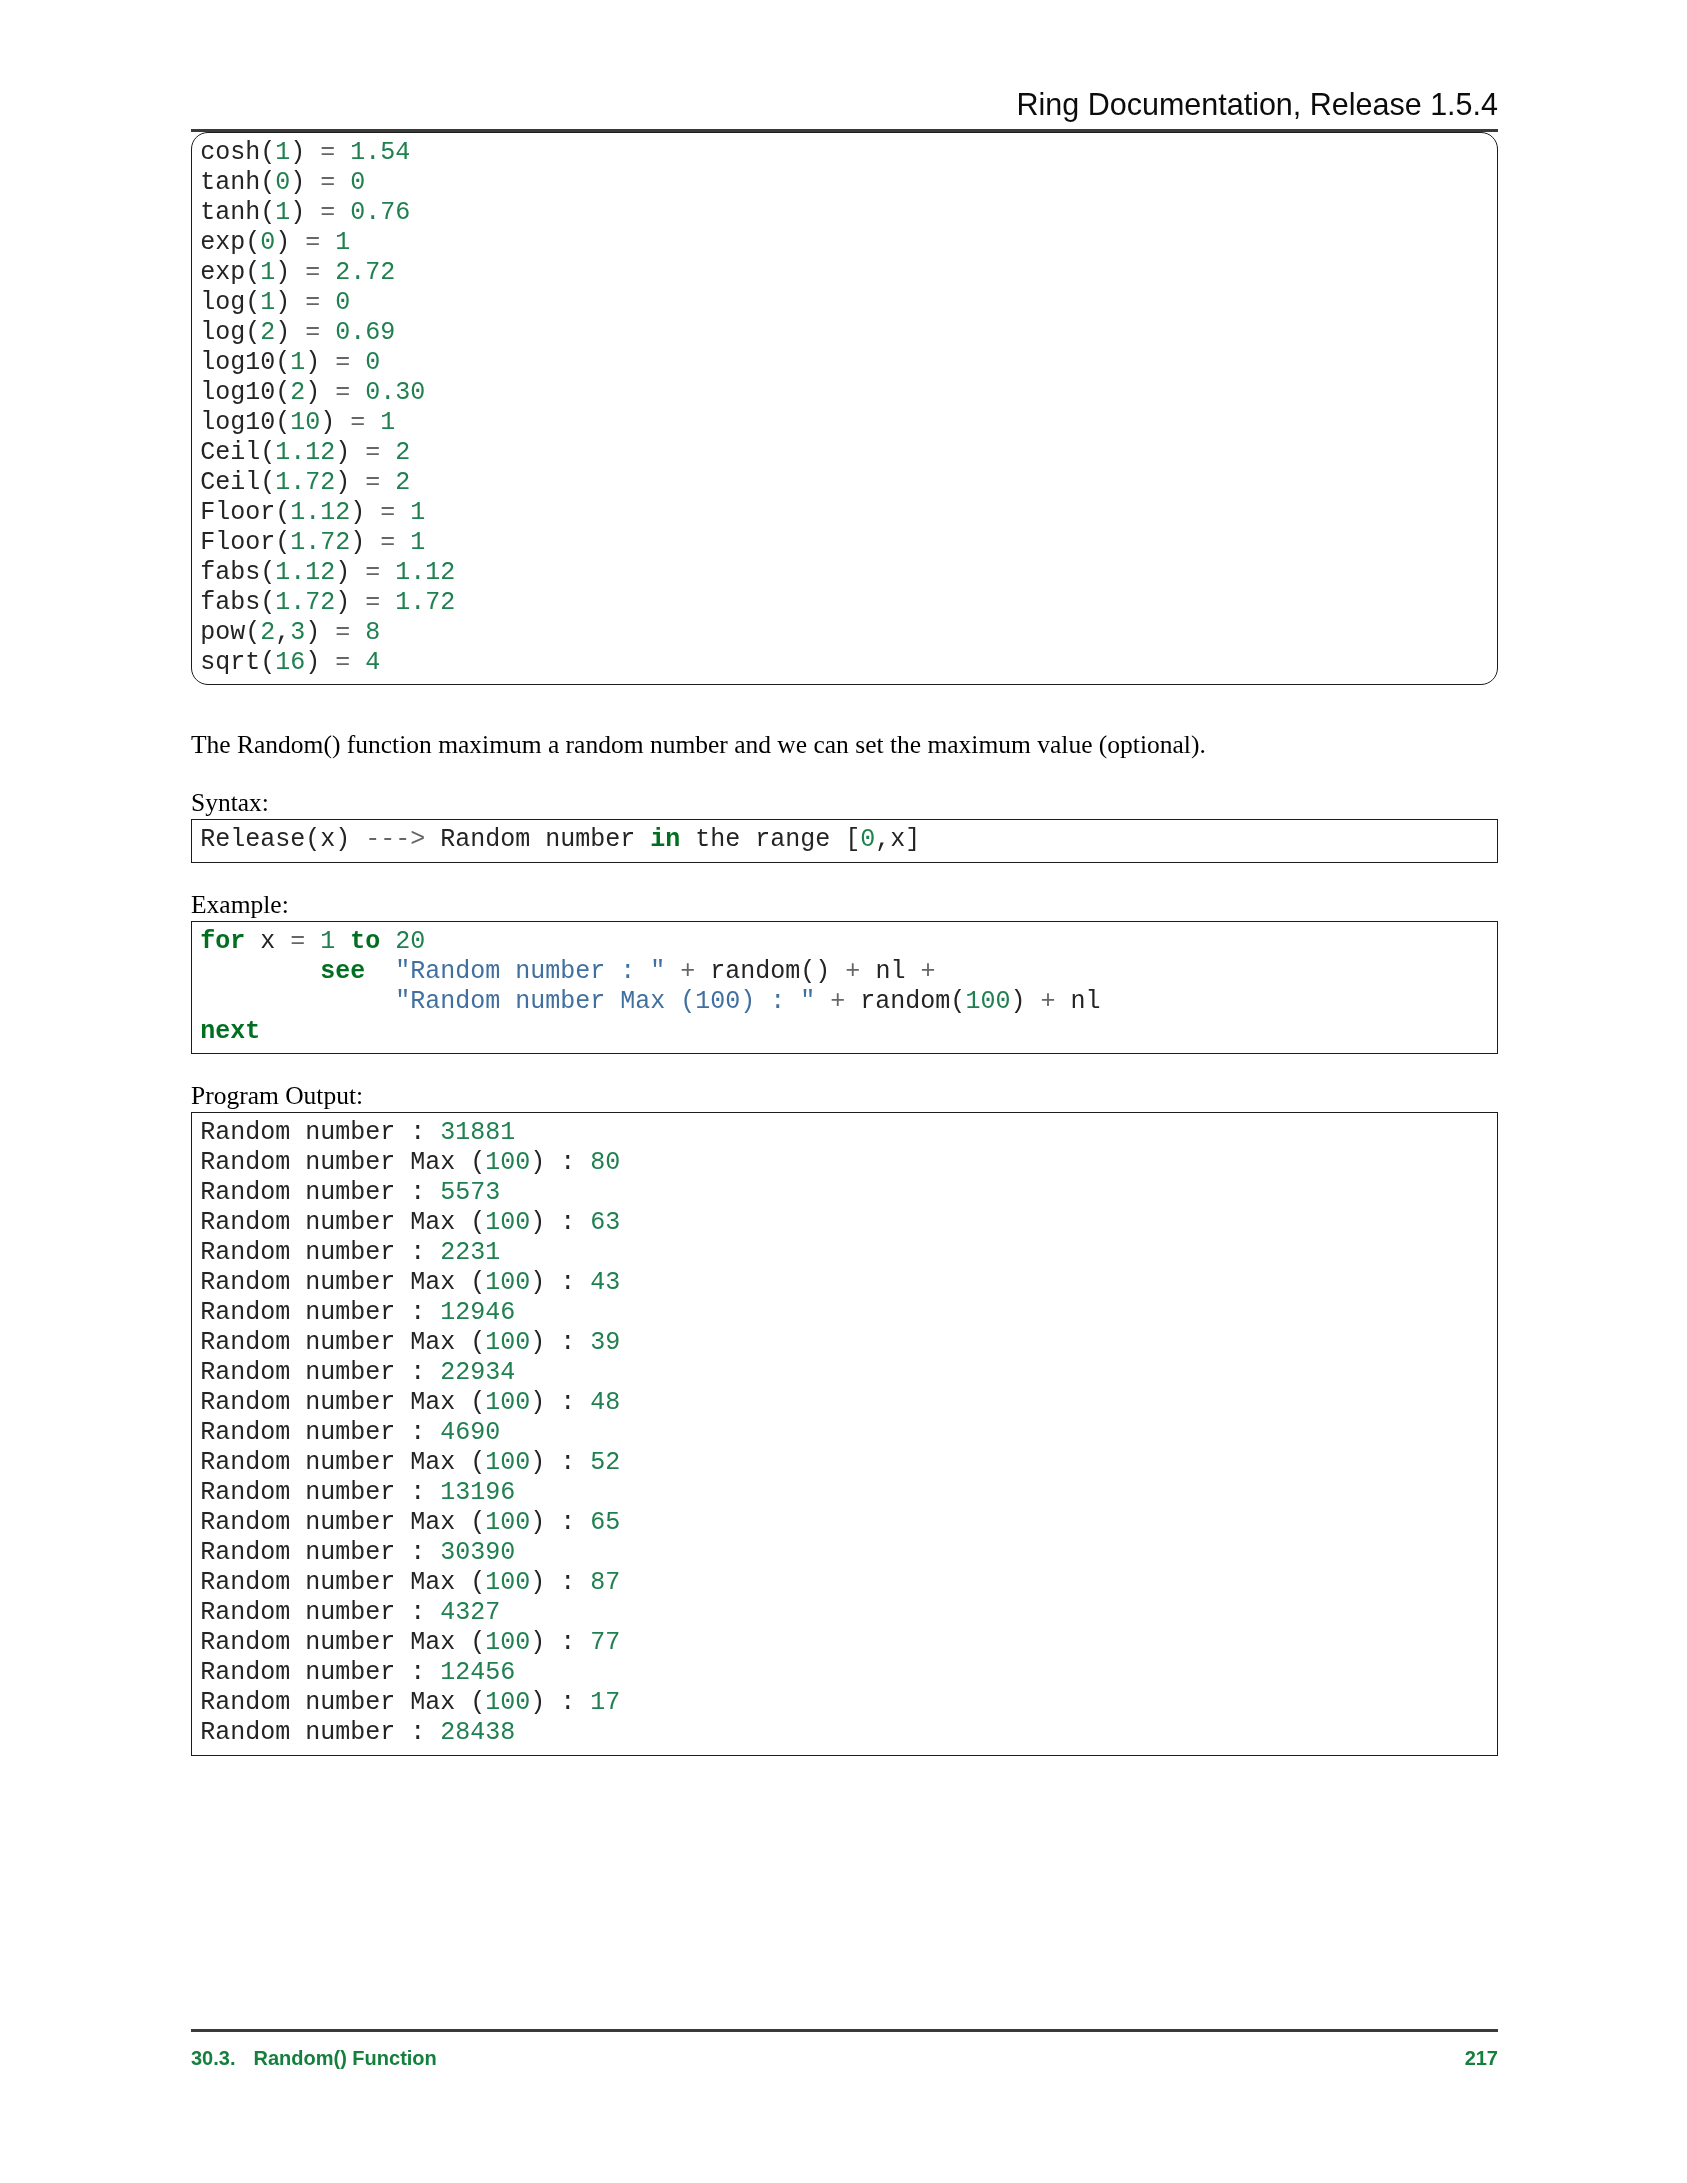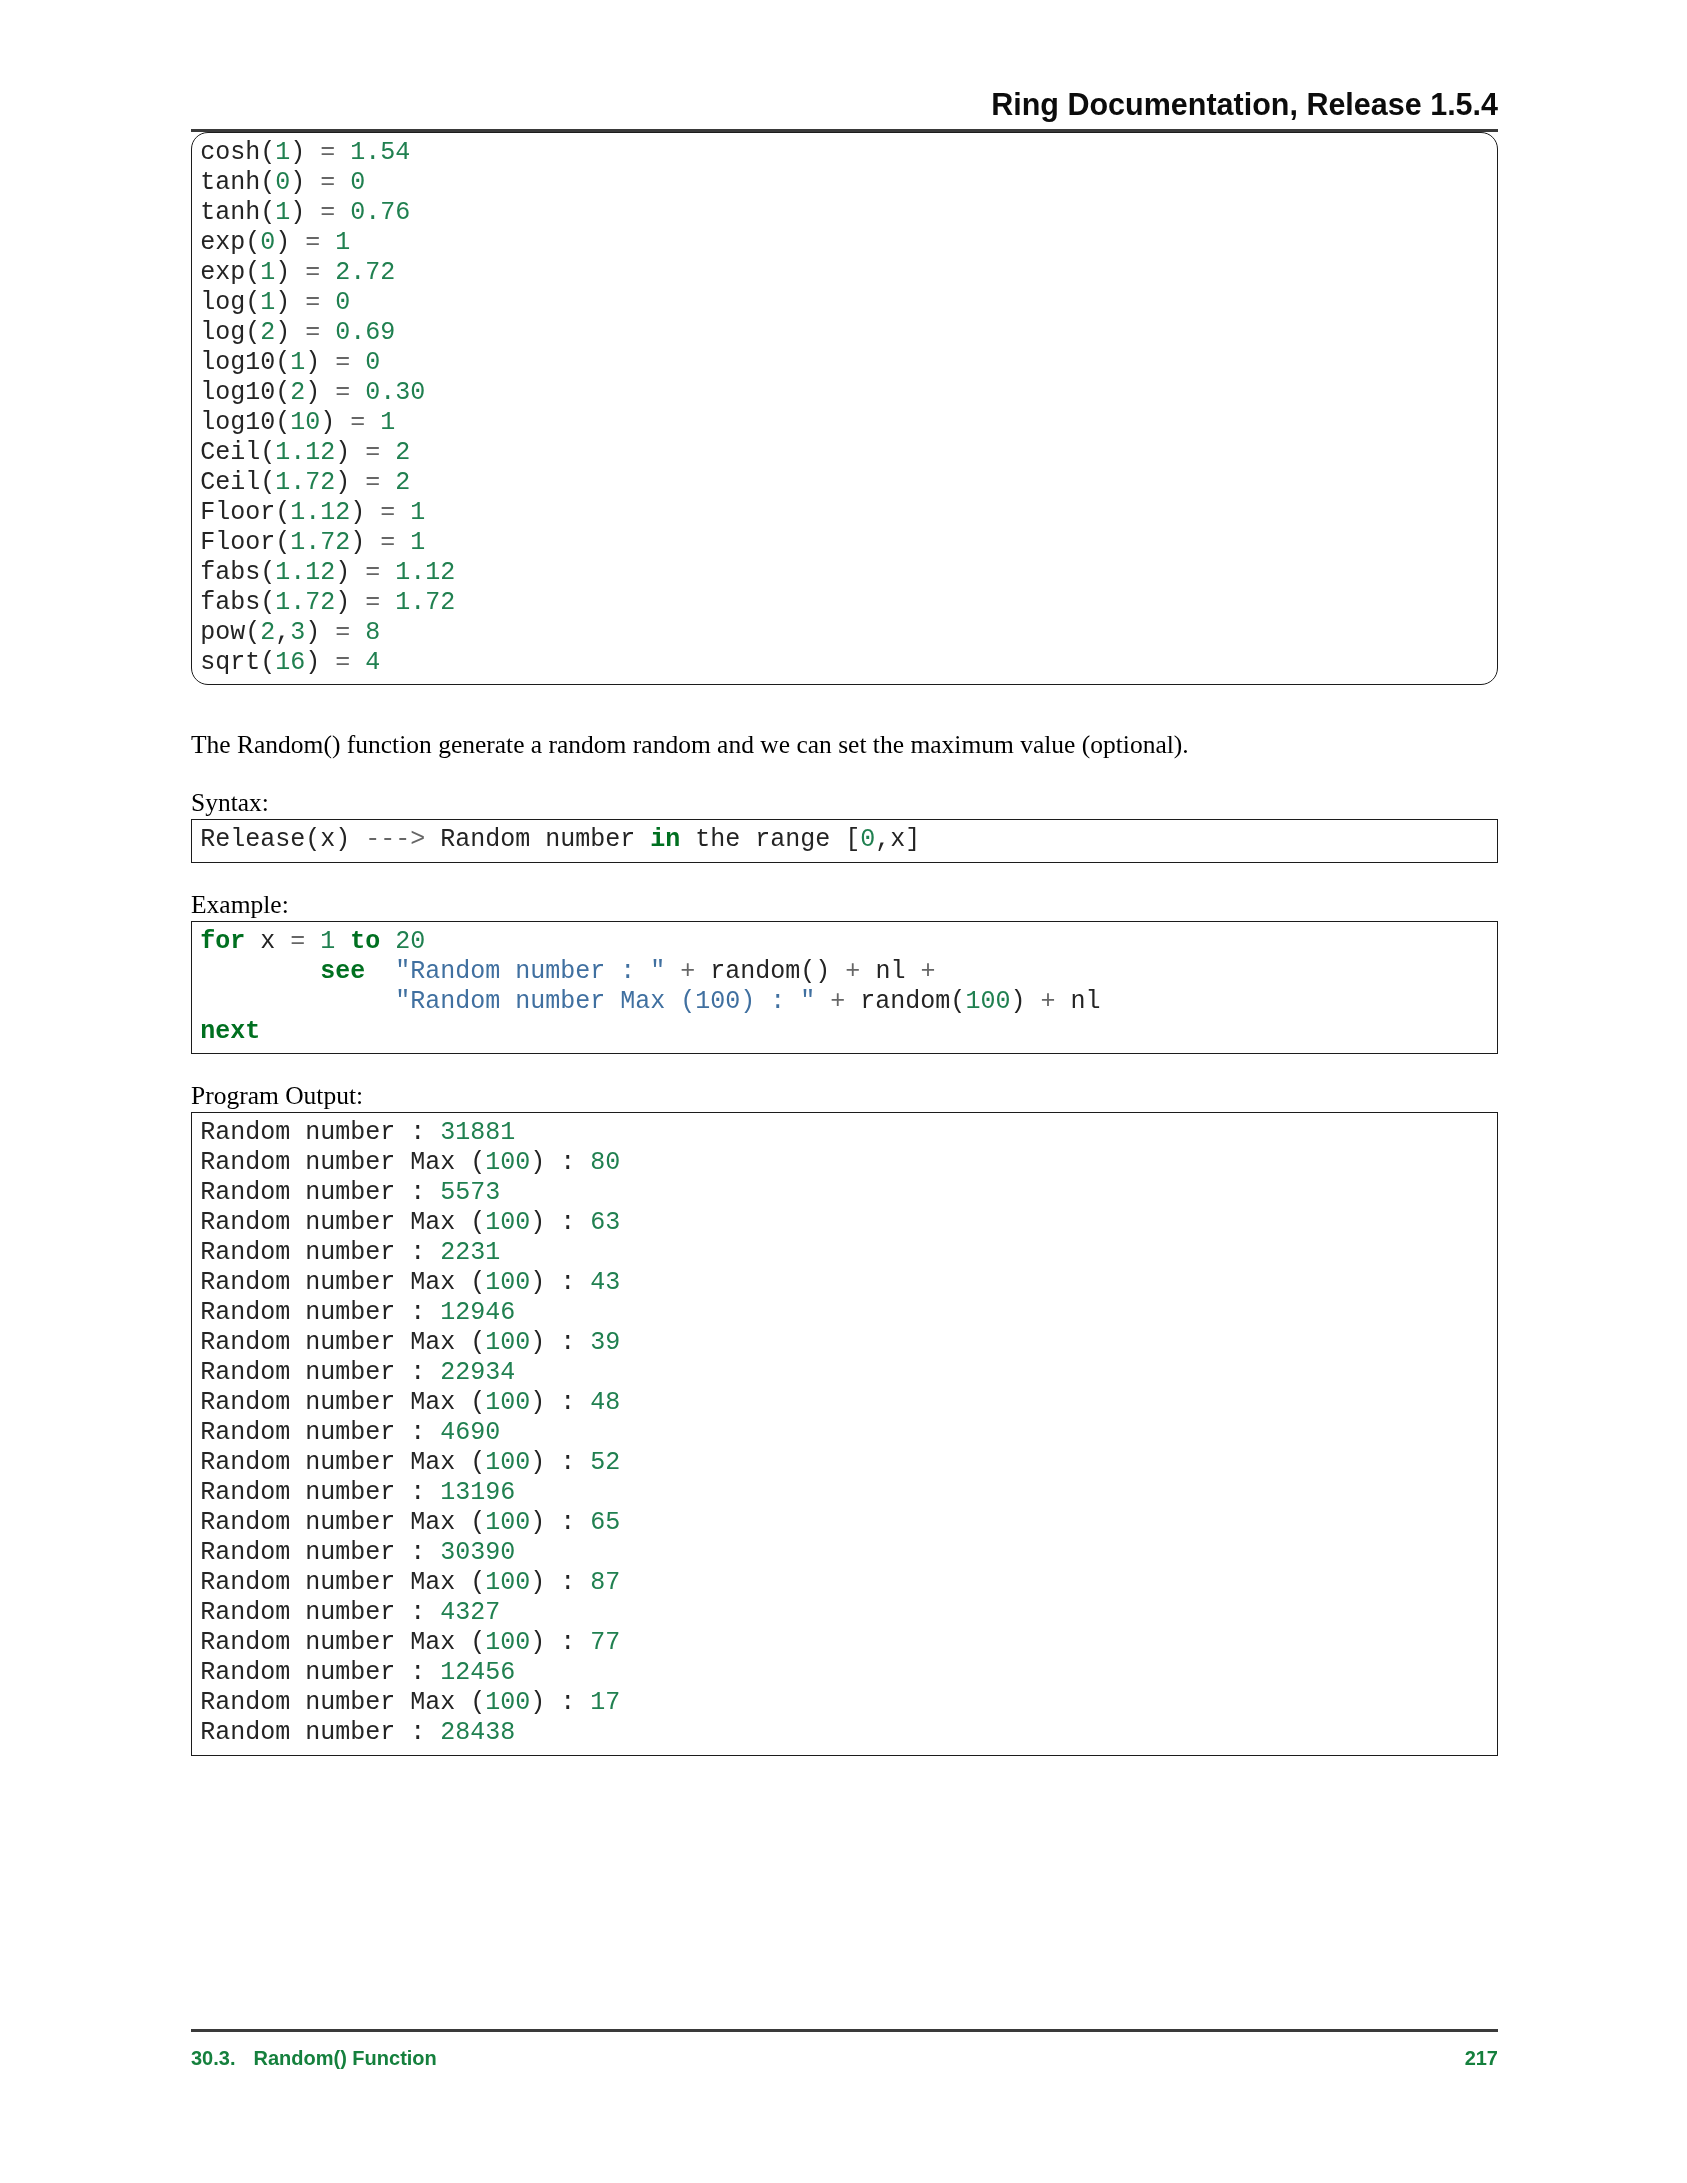--- a/index.html
+++ b/index.html
@@ -9,21 +9,21 @@
     background:#ffffff;
     overflow:hidden;
     font-family:"Liberation Serif", serif;
     color:#000;
   }
   .content{position:absolute;left:191px;width:1307px;top:0;}
   .header-title{
     margin-top:87px;
     text-align:right;
     font-family:"Liberation Sans", sans-serif;
-    font-weight:bold;font-size:30.5px;line-height:35px;color:#0c0c0c;
+    font-weight:normal;font-size:30.5px;line-height:35px;color:#0c0c0c;
   }
   .header-rule{border:none;border-top:3.3px solid #3a3a3a;margin:6.6px 0 0 0;}
   pre.codebox{
     margin:0;
     border:1.6px solid #1c1c1c;
     background:#ffffff;
     padding:5px 10px 6.6px 8.2px;
     font-family:"Liberation Mono", monospace;
     font-size:25px;line-height:30px;
     color:var(--code-text,#242424);
@@ -65,21 +65,21 @@
 
 <div class="page">
   <div class="content">
 
     <div class="header-title">Ring Documentation, Release 1.5.4</div>
     <hr class="header-rule">
 
     <pre class="codebox block-math"><div><span class="tok-p">cosh(</span><span class="tok-n">1</span><span class="tok-p">) </span><span class="tok-o">=</span><span class="tok-p"> </span><span class="tok-n">1.54</span></div><div><span class="tok-p">tanh(</span><span class="tok-n">0</span><span class="tok-p">) </span><span class="tok-o">=</span><span class="tok-p"> </span><span class="tok-n">0</span></div><div><span class="tok-p">tanh(</span><span class="tok-n">1</span><span class="tok-p">) </span><span class="tok-o">=</span><span class="tok-p"> </span><span class="tok-n">0.76</span></div><div><span class="tok-p">exp(</span><span class="tok-n">0</span><span class="tok-p">) </span><span class="tok-o">=</span><span class="tok-p"> </span><span class="tok-n">1</span></div><div><span class="tok-p">exp(</span><span class="tok-n">1</span><span class="tok-p">) </span><span class="tok-o">=</span><span class="tok-p"> </span><span class="tok-n">2.72</span></div><div><span class="tok-p">log(</span><span class="tok-n">1</span><span class="tok-p">) </span><span class="tok-o">=</span><span class="tok-p"> </span><span class="tok-n">0</span></div><div><span class="tok-p">log(</span><span class="tok-n">2</span><span class="tok-p">) </span><span class="tok-o">=</span><span class="tok-p"> </span><span class="tok-n">0.69</span></div><div><span class="tok-p">log10(</span><span class="tok-n">1</span><span class="tok-p">) </span><span class="tok-o">=</span><span class="tok-p"> </span><span class="tok-n">0</span></div><div><span class="tok-p">log10(</span><span class="tok-n">2</span><span class="tok-p">) </span><span class="tok-o">=</span><span class="tok-p"> </span><span class="tok-n">0.30</span></div><div><span class="tok-p">log10(</span><span class="tok-n">10</span><span class="tok-p">) </span><span class="tok-o">=</span><span class="tok-p"> </span><span class="tok-n">1</span></div><div><span class="tok-p">Ceil(</span><span class="tok-n">1.12</span><span class="tok-p">) </span><span class="tok-o">=</span><span class="tok-p"> </span><span class="tok-n">2</span></div><div><span class="tok-p">Ceil(</span><span class="tok-n">1.72</span><span class="tok-p">) </span><span class="tok-o">=</span><span class="tok-p"> </span><span class="tok-n">2</span></div><div><span class="tok-p">Floor(</span><span class="tok-n">1.12</span><span class="tok-p">) </span><span class="tok-o">=</span><span class="tok-p"> </span><span class="tok-n">1</span></div><div><span class="tok-p">Floor(</span><span class="tok-n">1.72</span><span class="tok-p">) </span><span class="tok-o">=</span><span class="tok-p"> </span><span class="tok-n">1</span></div><div><span class="tok-p">fabs(</span><span class="tok-n">1.12</span><span class="tok-p">) </span><span class="tok-o">=</span><span class="tok-p"> </span><span class="tok-n">1.12</span></div><div><span class="tok-p">fabs(</span><span class="tok-n">1.72</span><span class="tok-p">) </span><span class="tok-o">=</span><span class="tok-p"> </span><span class="tok-n">1.72</span></div><div><span class="tok-p">pow(</span><span class="tok-n">2</span><span class="tok-p">,</span><span class="tok-n">3</span><span class="tok-p">) </span><span class="tok-o">=</span><span class="tok-p"> </span><span class="tok-n">8</span></div><div><span class="tok-p">sqrt(</span><span class="tok-n">16</span><span class="tok-p">) </span><span class="tok-o">=</span><span class="tok-p"> </span><span class="tok-n">4</span></div></pre>
 
 
-    <p class="intro">The Random() function generate a random random and we can set the maximum value (optional).</p>
+    <p class="intro">The Random() function maximum a random number and we can set the maximum value (optional).</p>
 
     <p class="plabel">Syntax:</p>
 
     <pre class="codebox block-syntax"><div><span class="tok-p">Release(x) </span><span class="tok-o">---&gt;</span><span class="tok-p"> Random number </span><span class="tok-k">in</span><span class="tok-p"> the range [</span><span class="tok-n">0</span><span class="tok-p">,x]</span></div></pre>
 
     <p class="plabel">Example:</p>
 
     <pre class="codebox block-example"><div><span class="tok-k">for</span><span class="tok-p"> x </span><span class="tok-o">=</span><span class="tok-p"> </span><span class="tok-n">1</span><span class="tok-p"> </span><span class="tok-k">to</span><span class="tok-p"> </span><span class="tok-n">20</span></div><div><span class="tok-p">        </span><span class="tok-k">see</span><span class="tok-p">  </span><span class="tok-s">"Random number : "</span><span class="tok-p"> </span><span class="tok-o">+</span><span class="tok-p"> random() </span><span class="tok-o">+</span><span class="tok-p"> nl </span><span class="tok-o">+</span></div><div><span class="tok-p">             </span><span class="tok-s">"Random number Max (100) : "</span><span class="tok-p"> </span><span class="tok-o">+</span><span class="tok-p"> random(</span><span class="tok-n">100</span><span class="tok-p">) </span><span class="tok-o">+</span><span class="tok-p"> nl</span></div><div><span class="tok-k">next</span></div></pre>
 
     <p class="plabel">Program Output:</p>

